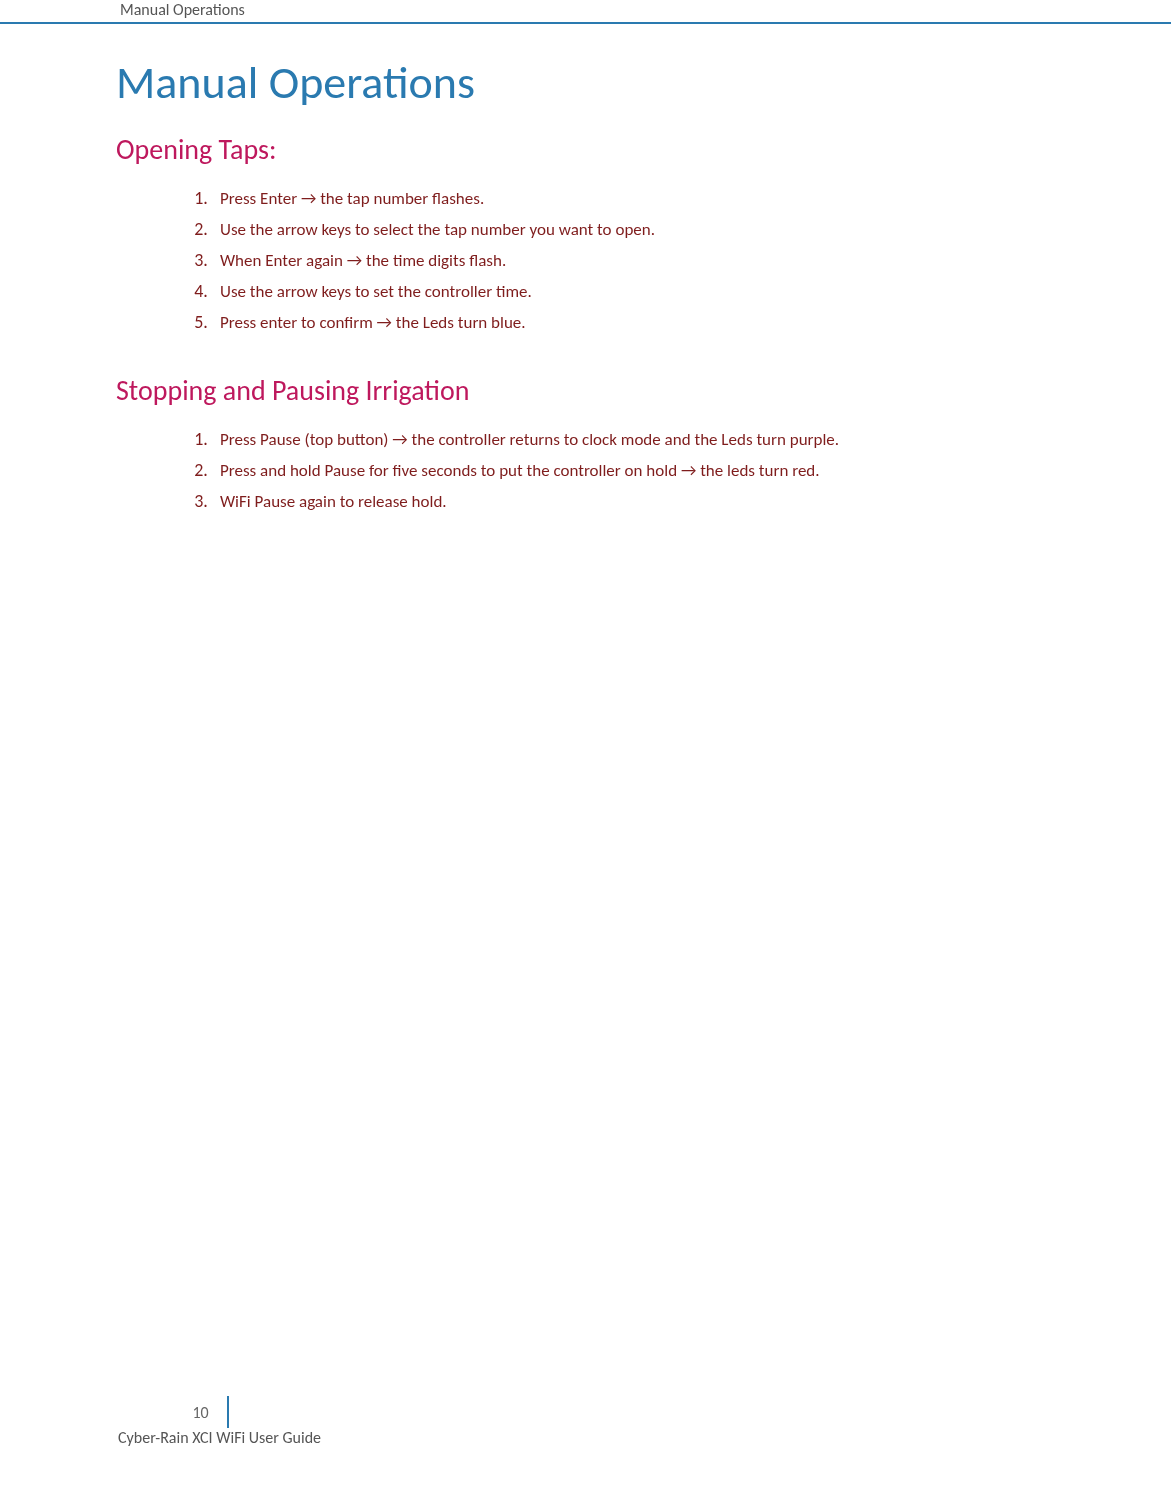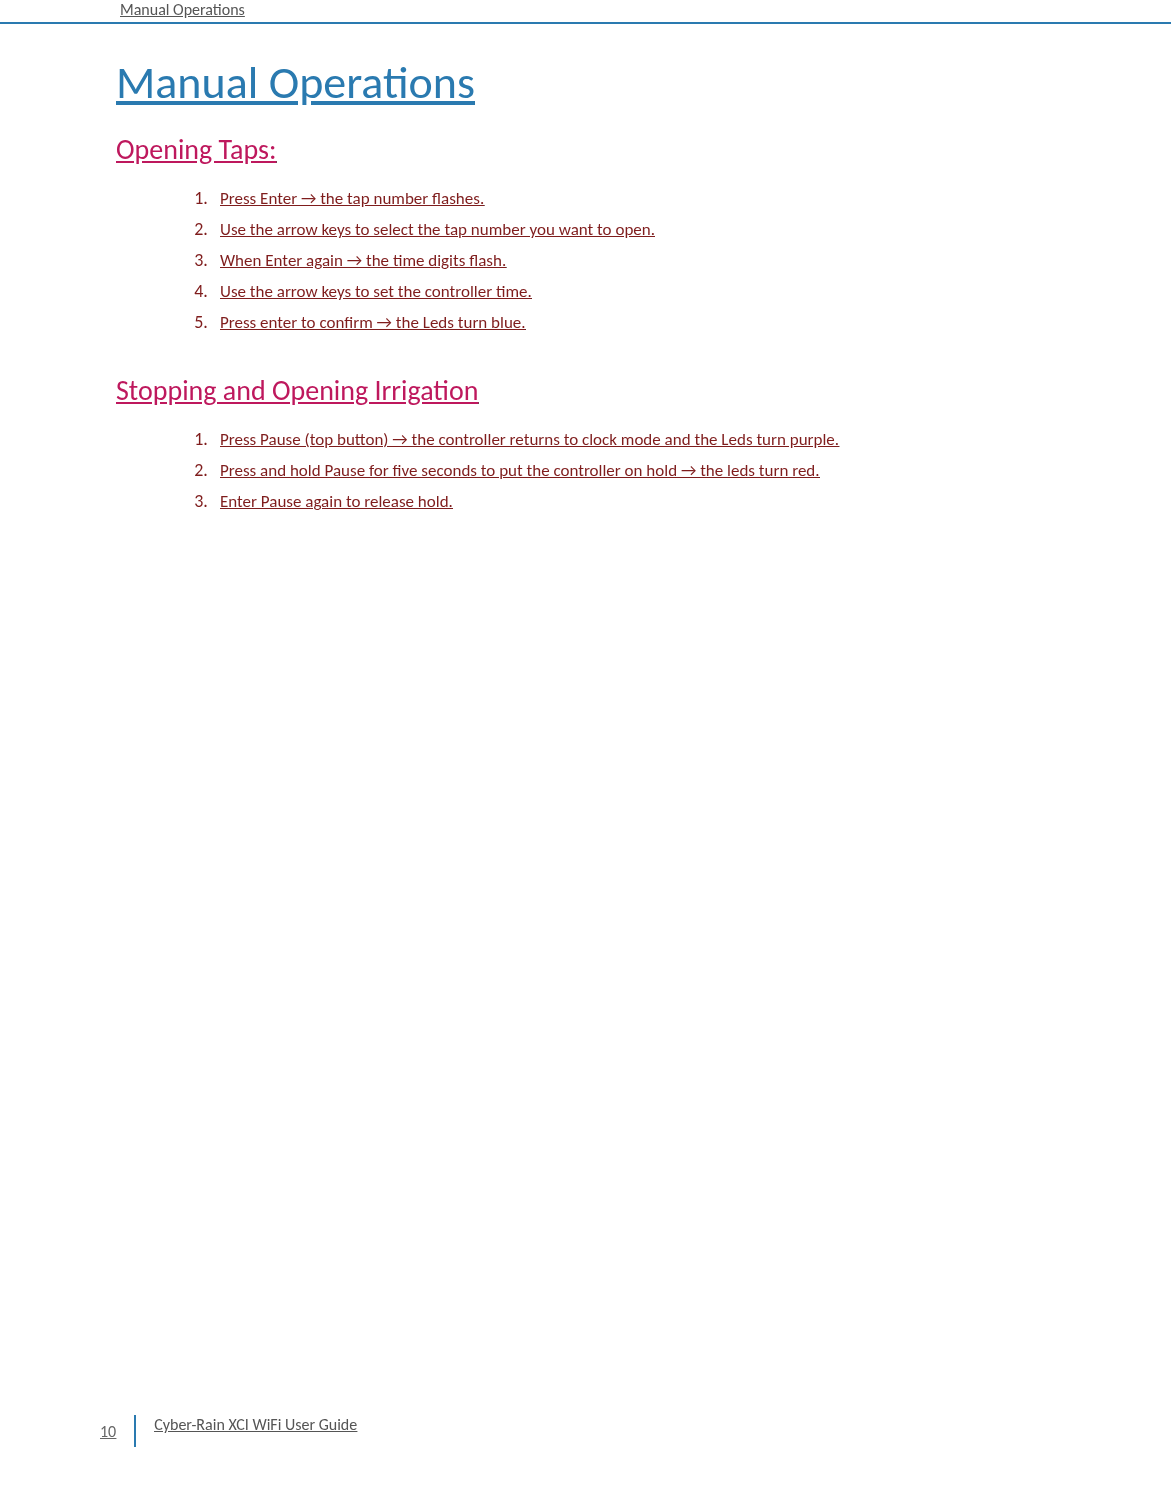--- a/index.html
+++ b/index.html
@@ -1,19 +1,18 @@
 <!DOCTYPE html>
 <html><head>
   <meta charset="utf-8">
   <style>
     * {
       margin: 0;
       padding: 0;
       box-sizing: border-box;
-      text-decoration: underline;
     }
     body {
       font-family: Calibri, 'Segoe UI', Arial, sans-serif;
       width: 1171px;
       height: 1495px;
       background: #ffffff;
       position: relative;
       color: #333333;
     }
     .header-area {
@@ -63,21 +62,22 @@
       padding-left: 8px;
     }
     .ordered-list li::marker {
       font-size: 18px;
     }
     .footer {
       position: absolute;
       bottom: 48px;
       left: 100px;
       display: flex;
-      align-items: flex-start;
+      align-items: center;
+      flex-direction: column;
     }
     .footer-page-number {
       font-size: 16px;
       color: #666666;
       padding-right: 18px;
       border-right: 2px solid #2a7ab0;
       height: 32px;
       display: flex;
       align-items: center;
     }
@@ -99,24 +99,24 @@
 
   <h2 class="section-heading">Opening Taps:</h2>
   <ol class="ordered-list">
     <li>Press Enter → the tap number flashes.</li>
     <li>Use the arrow keys to select the tap number you want to open.</li>
     <li>When Enter again → the time digits flash.</li>
     <li>Use the arrow keys to set the controller time.</li>
     <li>Press enter to confirm → the Leds turn blue.</li>
   </ol>
 
-  <h2 class="section-heading">Stopping and Opening Irrigation</h2>
+  <h2 class="section-heading">Stopping and Pausing Irrigation</h2>
   <ol class="ordered-list">
     <li>Press Pause (top button) → the controller returns to clock mode and the Leds turn purple.</li>
     <li>Press and hold Pause for five seconds to put the controller on hold → the leds turn red.</li>
-    <li>Enter Pause again to release hold.</li>
+    <li>WiFi Pause again to release hold.</li>
   </ol>
 </div>
 
 <div class="footer">
   <div class="footer-page-number">10</div>
   <div class="footer-guide-title">Cyber-Rain XCI WiFi User Guide</div>
 </div>
 
 </body></html>

